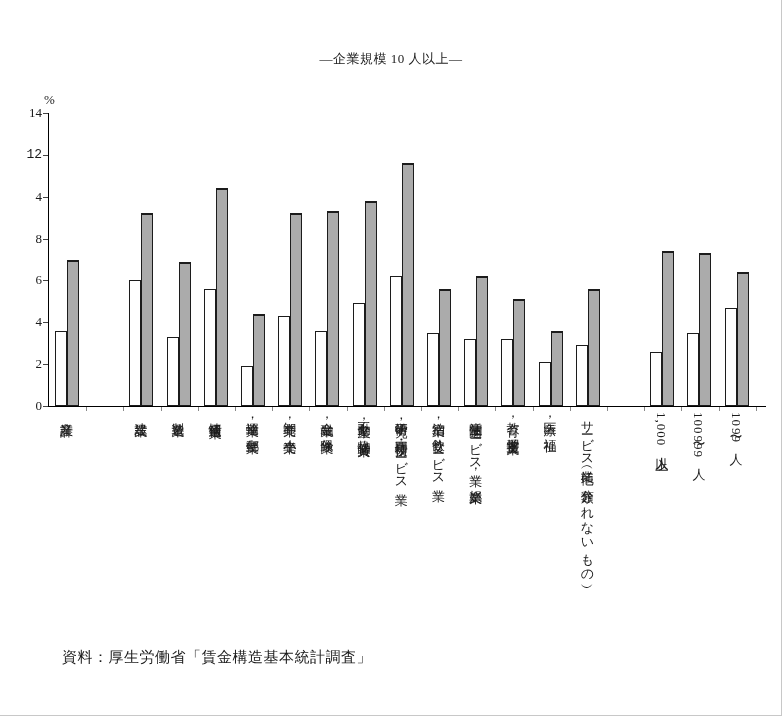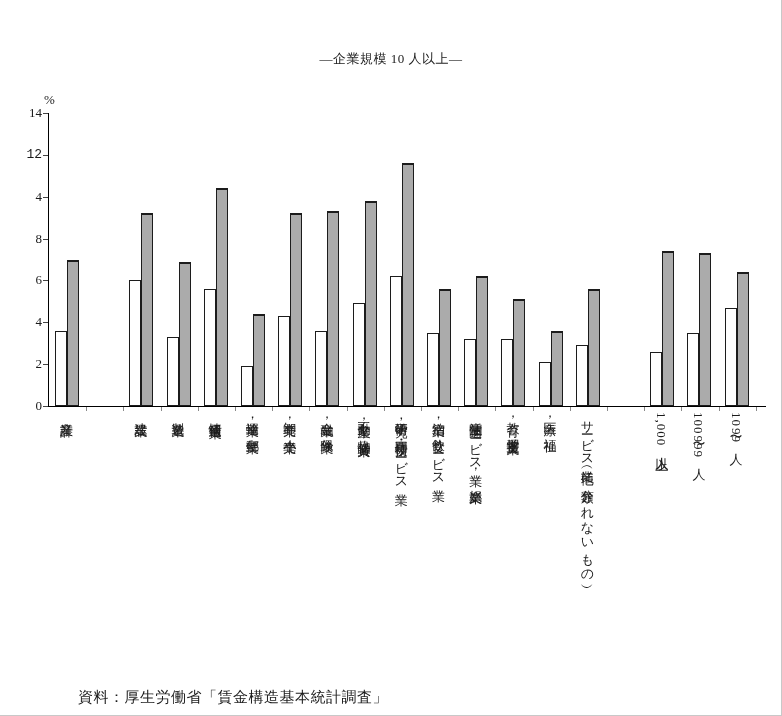--- a/index.html
+++ b/index.html
@@ -37,21 +37,21 @@
   .swatch.white{background:#fff;}
   .swatch.gray{background:#ababab;}
   .xlabel{
     position:absolute;top:412px;
     writing-mode:vertical-rl;
     font-size:13px;line-height:16px;letter-spacing:1px;
     max-height:224px;
     text-align:left;
   }
   .note-line{position:absolute;left:62px;font-size:15px;letter-spacing:.5px;}
-  .note-1{top:688px;margin-left:16px;}
+  .note-1{top:648px;}
   .note-2{top:676px;}
 </style>
 </head>
 <body>
 
 <div class="page">
 
   <div class="fig-subtitle">―企業規模 10 人以上―</div>
 
   <div class="unit-label">%</div>

